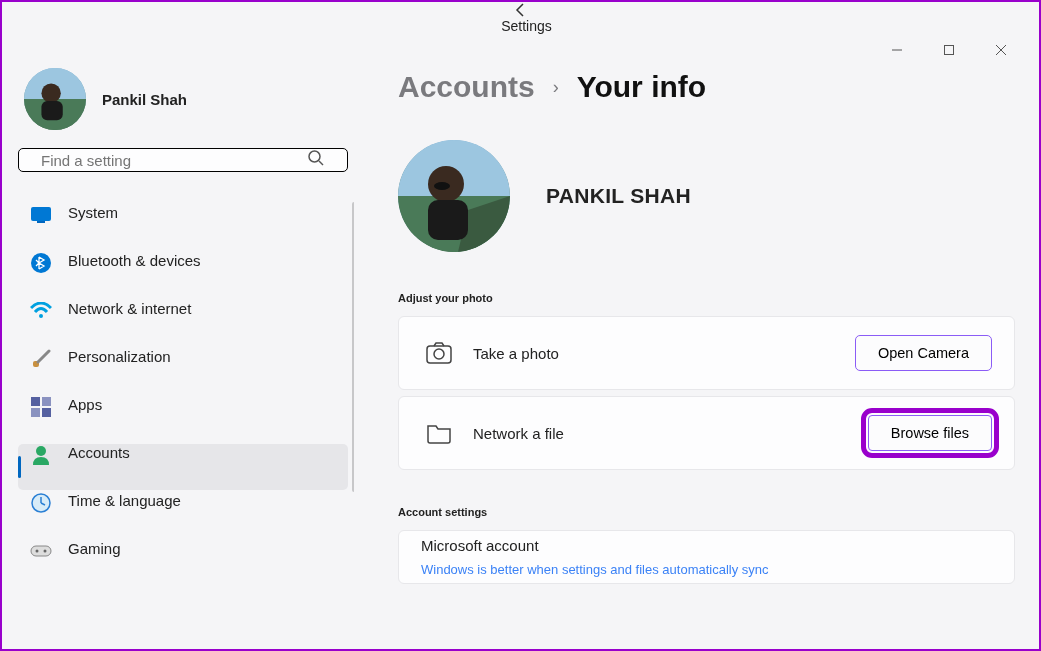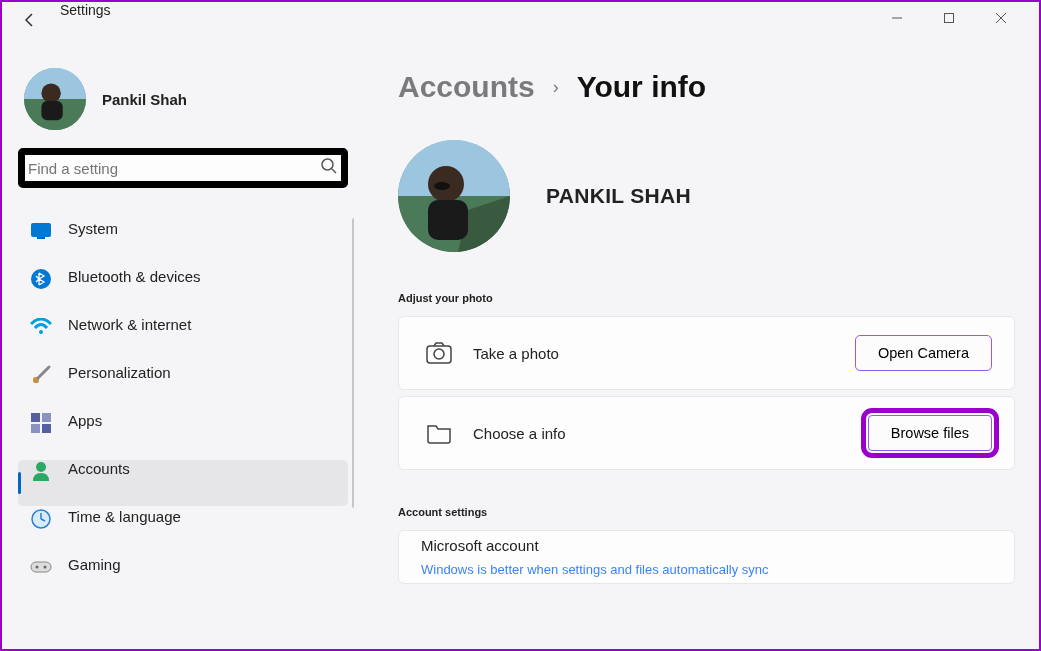--- a/index.html
+++ b/index.html
@@ -1,30 +1,30 @@
 <!DOCTYPE html>
 <html><head>
 <meta charset="utf-8">
 <style>
 * { margin:0; padding:0; box-sizing:border-box; font-family:"Segoe UI",Arial,sans-serif; }
 body { background:#f5f5f7; width:1041px; height:651px; overflow:hidden; border:2px solid #9900cc; position:relative; }
-.titlebar { height:48px; display:flex; padding:0 10px; }
+.titlebar { height:48px; display:flex; align-items:center; padding:0 10px;flex-direction:column; }
 .back-btn { width:36px; height:36px; display:flex; align-items:center; justify-content:center; cursor:pointer; font-size:16px; color:#333; }
 .titlebar-title { font-size:14px; margin-left:12px; color:#222; }
 .win-controls { margin-left:auto; display:flex; gap:20px; padding-right:12px; }
 .win-ctrl { width:32px; height:32px; display:flex; align-items:center; justify-content:center; cursor:pointer; color:#555; font-size:14px; }
 
 .layout { display:flex; height:calc(100% - 48px); }
 .sidebar { width:360px; padding:10px 8px 0 16px; display:flex; flex-direction:column; }
 .user-block { display:flex; align-items:center; gap:16px; padding:8px 0 18px 6px; }
 .avatar-sm { width:62px; height:62px; border-radius:50%; background:linear-gradient(180deg,#8ab8d8 0%,#3a6a4d 100%); display:flex; align-items:center; justify-content:center; }
 .avatar-sm svg { width:62px; height:62px; }
 .user-name { font-size:15px; font-weight:600; color:#222; }
 
-.search-box { display:flex; align-items:center; border:7px solid #000000; border-radius:5px; background:#fdfdfe; height:40px; padding:0 3px; margin:0 6px 30px 0; }
+.search-box { display:flex; align-items:center; border:1px solid #000000; border-radius:5px; background:#fdfdfe; height:24px; padding:0 22px; margin:0 6px 30px 0; }
 .search-box input { flex:1; border:none; outline:none; background:transparent; font-size:15px; color:#666; }
 .search-box .search-icn { color:#555; }
 
 .nav { flex:1; overflow:hidden; position:relative; }
 .nav-inner { position:absolute; top:0; left:0; right:6px; bottom:0; overflow:hidden; }
 .nav-scroll-track { position:absolute; right:-2px; top:0; width:4px; height:290px; background:#c7c7c9; border-radius:2px; }
 .nav-item { display:flex; align-items:flex-start; gap:16px; height:46px; padding:0 12px; border-radius:5px; cursor:pointer; margin:2px 0; }
 .nav-item.active { background:#e6e6e9; position:relative; }
 .nav-item.active::before { content:""; position:absolute; left:0; top:12px; bottom:12px; width:3px; background:#0067c0; border-radius:2px; }
 .nav-icon { width:22px; height:22px; display:flex; align-items:center; justify-content:center; }
@@ -244,21 +244,21 @@
       <div class="card-text">Take a photo</div>
       <button class="card-btn">Open Camera</button>
     </div>
 
     <div class="card">
       <span class="card-icon">
         <svg width="26" height="22" viewBox="0 0 26 22">
             <path d="M2 4 L10 4 L12 7 L24 7 L24 19 Q24 21 22 21 L4 21 Q2 21 2 19 Z" stroke="#444" stroke-width="1.5" fill="none"></path>
           </svg>
       </span>
-      <div class="card-text">Choose a info</div>
+      <div class="card-text">Network a file</div>
       <button class="card-btn highlight">Browse files</button>
     </div>
 
     <div class="section-gap"></div>
 
     <div class="section-label">Account settings</div>
 
     <div class="card" style="flex-direction:column; align-items:flex-start; padding:6px 22px;">
       <div style="font-size:15px; color:#222;">Microsoft account</div>
       <div class="card-sub">Windows is better when settings and files automatically sync</div>

